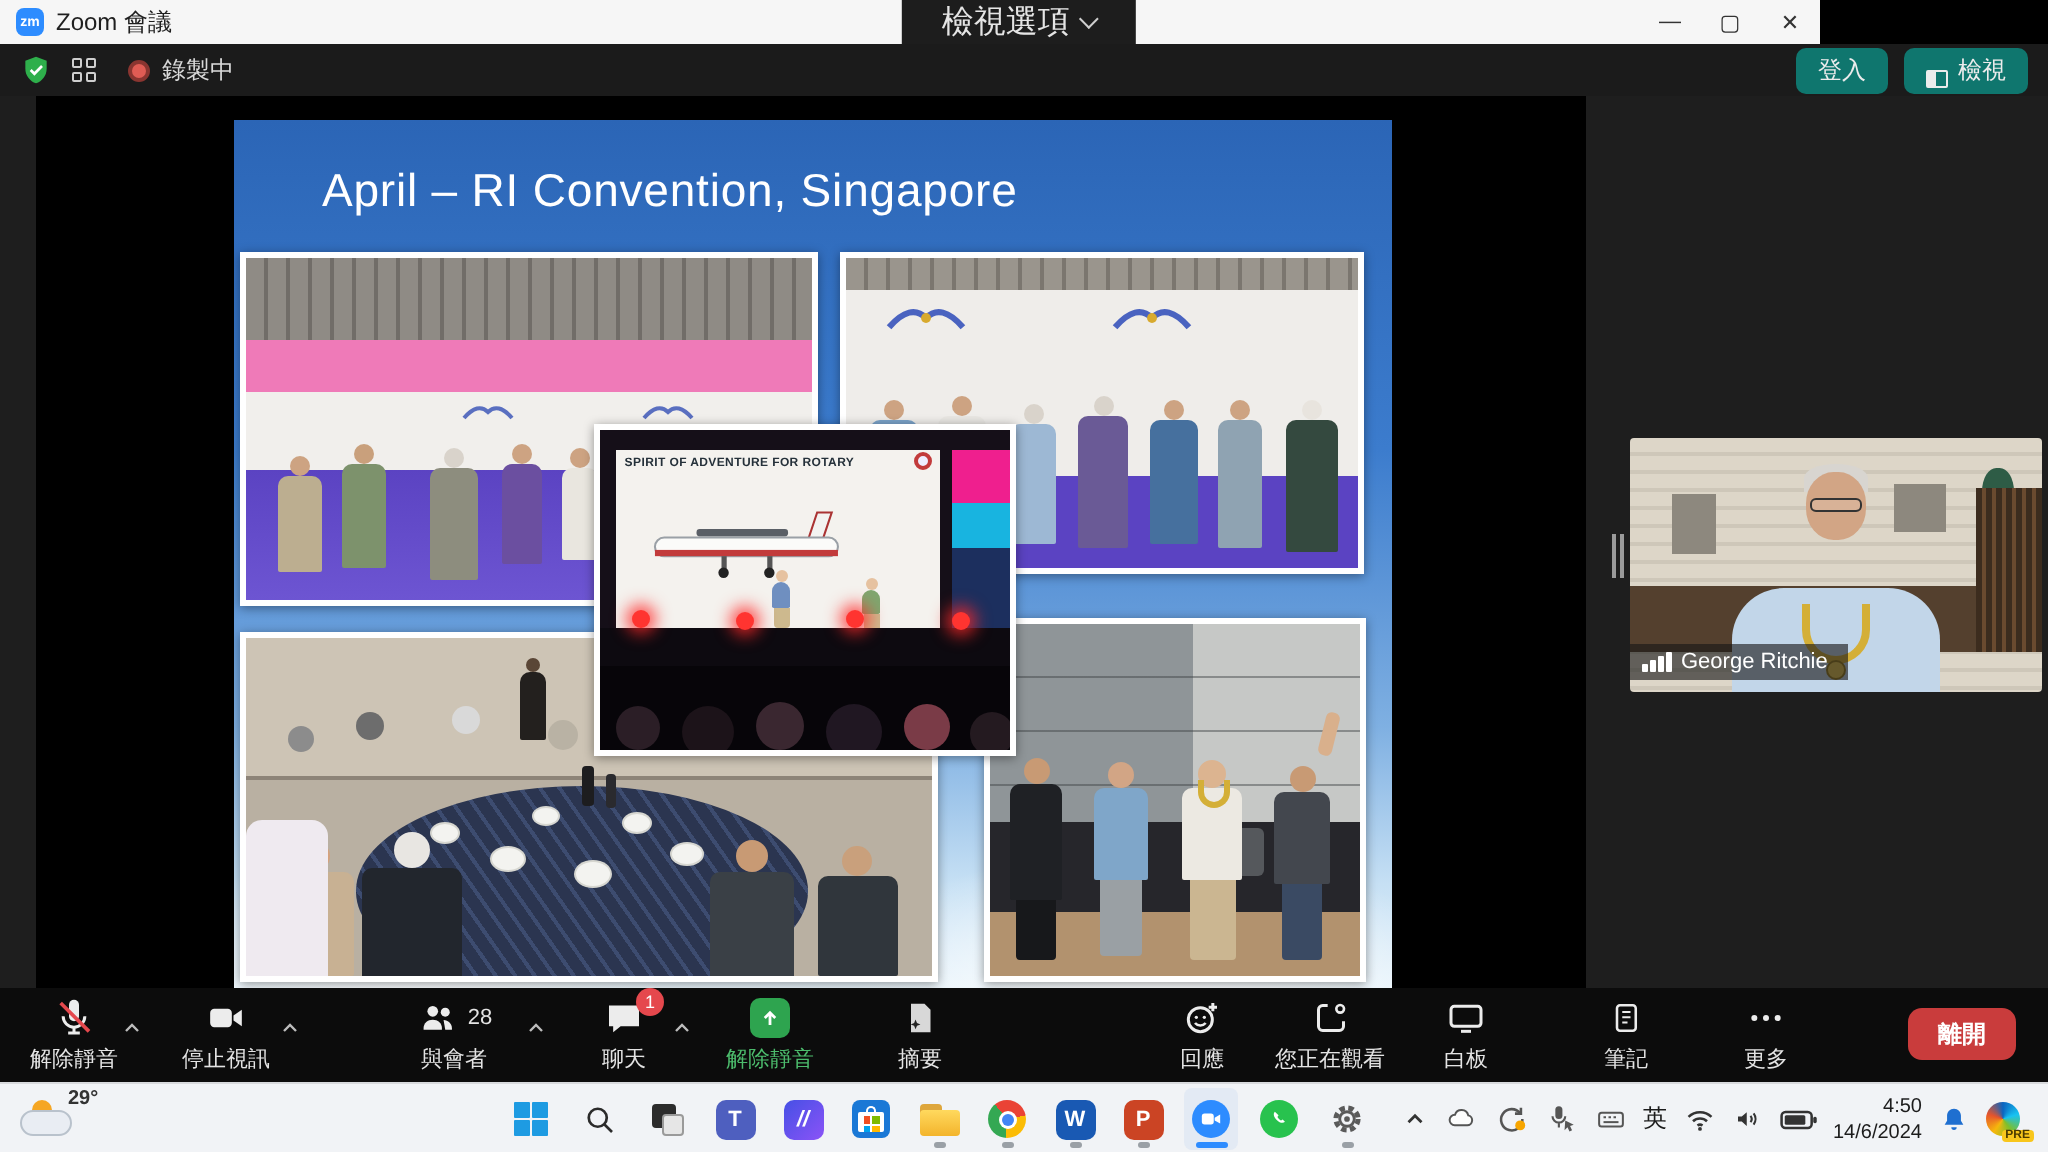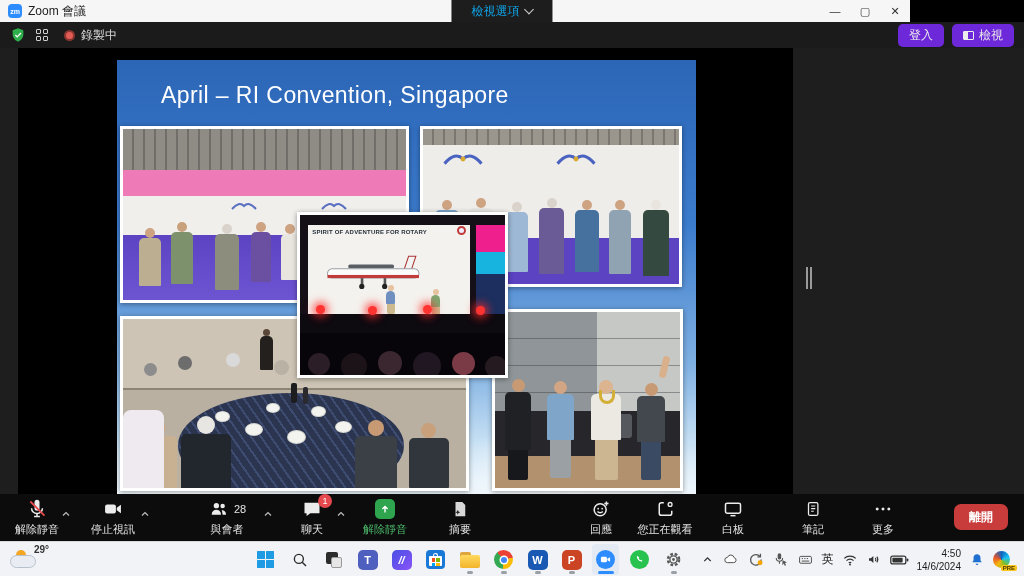--- a/index.html
+++ b/index.html
@@ -4,34 +4,34 @@
 <style>
   *{margin:0;padding:0;box-sizing:border-box}
   html,body{width:1024px;height:576px;overflow:hidden}
   body{position:relative;font-family:"Liberation Sans","DejaVu Sans",sans-serif;background:#000;-webkit-font-smoothing:antialiased}
 
   
   .titlebar{position:absolute;left:0;top:0;width:910px;height:22px;background:#f6f6f6;display:flex;align-items:center;font-size:12px;color:#1f1f1f;z-index:50}
   .zm-logo{width:14px;height:14px;border-radius:4px;background:#2d8cff;color:#fff;font-size:7px;font-weight:bold;display:flex;align-items:center;justify-content:center;margin:0 6px 0 8px}
   .tb-center{position:absolute;left:50%;top:0;transform:translateX(-3.5%);height:22px;display:flex;align-items:stretch}
   .banner{background:#2db44a;color:#fff;display:flex;align-items:center;padding:0 14px;font-size:12px}
-  .viewopt{background:#1d1d1d;color:#0ea5e9;display:flex;align-items:center;gap:6px;padding:0 20px;font-size:12px;cursor:pointer}
+  .viewopt{background:#1d1d1d;color:#e5e5e5;display:flex;align-items:center;gap:6px;padding:0 20px;font-size:16px;cursor:pointer}
   .chev-dn{width:7px;height:7px;border-right:1.5px solid #cfcfcf;border-bottom:1.5px solid #cfcfcf;transform:rotate(45deg);margin-top:-3px}
   .wctrls{position:absolute;right:0;top:0;height:22px;display:flex}
   .wctrls span{width:30px;display:flex;align-items:center;justify-content:center;font-size:11px;color:#333}
 
   
   .meetbar{position:absolute;left:0;top:22px;width:1024px;height:26px;background:#1b1b1b;display:flex;align-items:center;padding:0 10px;z-index:49}
   .shield{width:16px;height:16px;margin-right:10px}
   .gridico{display:grid;grid-template-columns:5px 5px;grid-gap:2px;margin-right:16px}
   .gridico i{width:5px;height:5px;border:1px solid #cfcfcf;border-radius:1px}
   .recdot{width:11px;height:11px;border-radius:50%;background:#e05c54;border:2px solid #8a3530;margin-right:6px}
   .rectext{color:#d9d9d9;font-size:12px}
   .meet-right{margin-left:auto;display:flex;gap:8px}
-  .mbtn{background:#6d28d9;color:#ececec;font-size:12px;border-radius:5px;padding:3px 11px;display:flex;align-items:center;gap:5px;cursor:pointer}
+  .mbtn{background:#0f766e;color:#ececec;font-size:12px;border-radius:5px;padding:3px 11px;display:flex;align-items:flex-end;gap:5px;cursor:pointer}
   .viewico{width:11px;height:9px;border:1px solid #ececec;border-radius:1px;position:relative}
   .viewico::before{content:"";position:absolute;left:0;top:0;bottom:0;width:4px;background:#ececec}
 
   
   .main{position:absolute;left:0;top:48px;width:1024px;height:446px;background:#1e1e1e}
   .screen{position:absolute;left:18px;top:0;width:775px;height:446px;background:#000}
 
   
   .slide{position:absolute;left:117px;top:12px;width:579px;height:434px;background:linear-gradient(180deg,#2b65b6 0%,#3c7ccd 38%,#7fb0e2 70%,#c6e0f4 88%,#e9f4fb 100%);overflow:hidden}
   .cloud{position:absolute;border-radius:50%;background:radial-gradient(closest-side,rgba(255,255,255,.95),rgba(255,255,255,0))}
@@ -390,20 +390,43 @@
             <i class="ft" style="width:28px;height:46px;background:#43474e"></i>
             <i class="fl" style="width:20px;height:38px;background:#3a4a63"></i>
           </div>
         <div style="position:absolute;left:166px;bottom:110px;width:7px;height:22px;background:#d9b08c;border-radius:3px;transform:rotate(14deg)"></div>
       </div>
     </div>
   </div>
 
   <div class="scrollgrip"></div>
 
+  <div class="vthumb">
+    <div class="vwall"></div>
+    <div class="vframe" style="left:10%;top:22%;width:22px;height:30px"></div>
+    <div class="vframe" style="left:64%;top:18%;width:26px;height:24px"></div>
+    <div class="vlamp"></div>
+    <div class="vfurn"></div>
+    <div class="vbooks"></div>
+    <div class="vhair"></div>
+    <div class="vhead"></div>
+    <div class="vglasses"></div>
+    <div class="vtorso"></div>
+    <div class="vchain"></div>
+    <div class="vmedal"></div>
+    <div class="vname">
+      <span class="sigbars">
+          <i style="height:4px"></i>
+          <i style="height:6px"></i>
+          <i style="height:8px"></i>
+          <i style="height:10px"></i>
+        </span>
+      <span>George Ritchie</span>
+    </div>
+  </div>
 </div>
 
 <div class="ztoolbar">
 
   <div class="tb" style="left:37px">
     <div class="ic">
       <svg width="20" height="20" viewBox="0 0 24 24">
           <path d="M9 4a3 3 0 0 1 6 0v7a3 3 0 0 1-6 0z" fill="#ececec"></path>
           <path d="M5.5 11a6.5 6.5 0 0 0 13 0" stroke="#ececec" stroke-width="1.8" fill="none"></path>
           <path d="M12 17.5V21M8.5 21h7" stroke="#ececec" stroke-width="1.8"></path>

